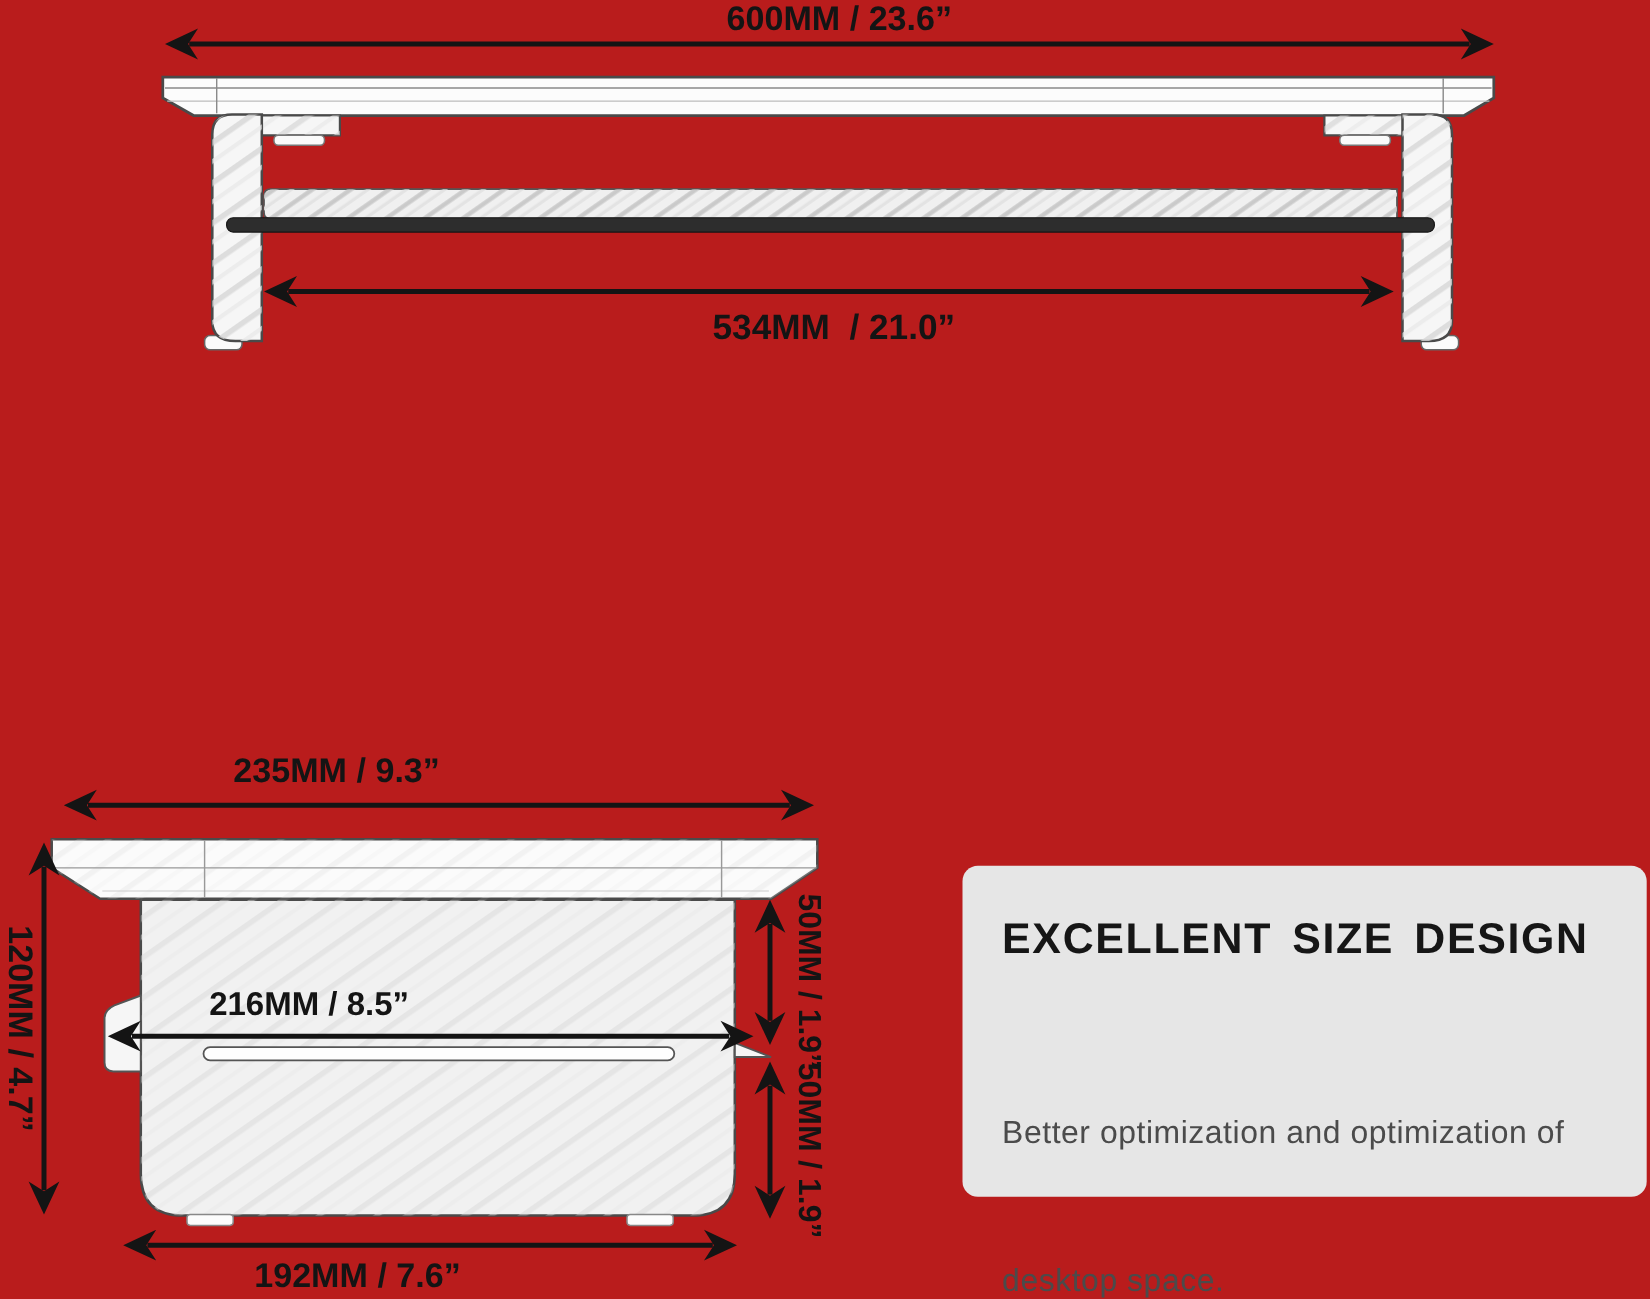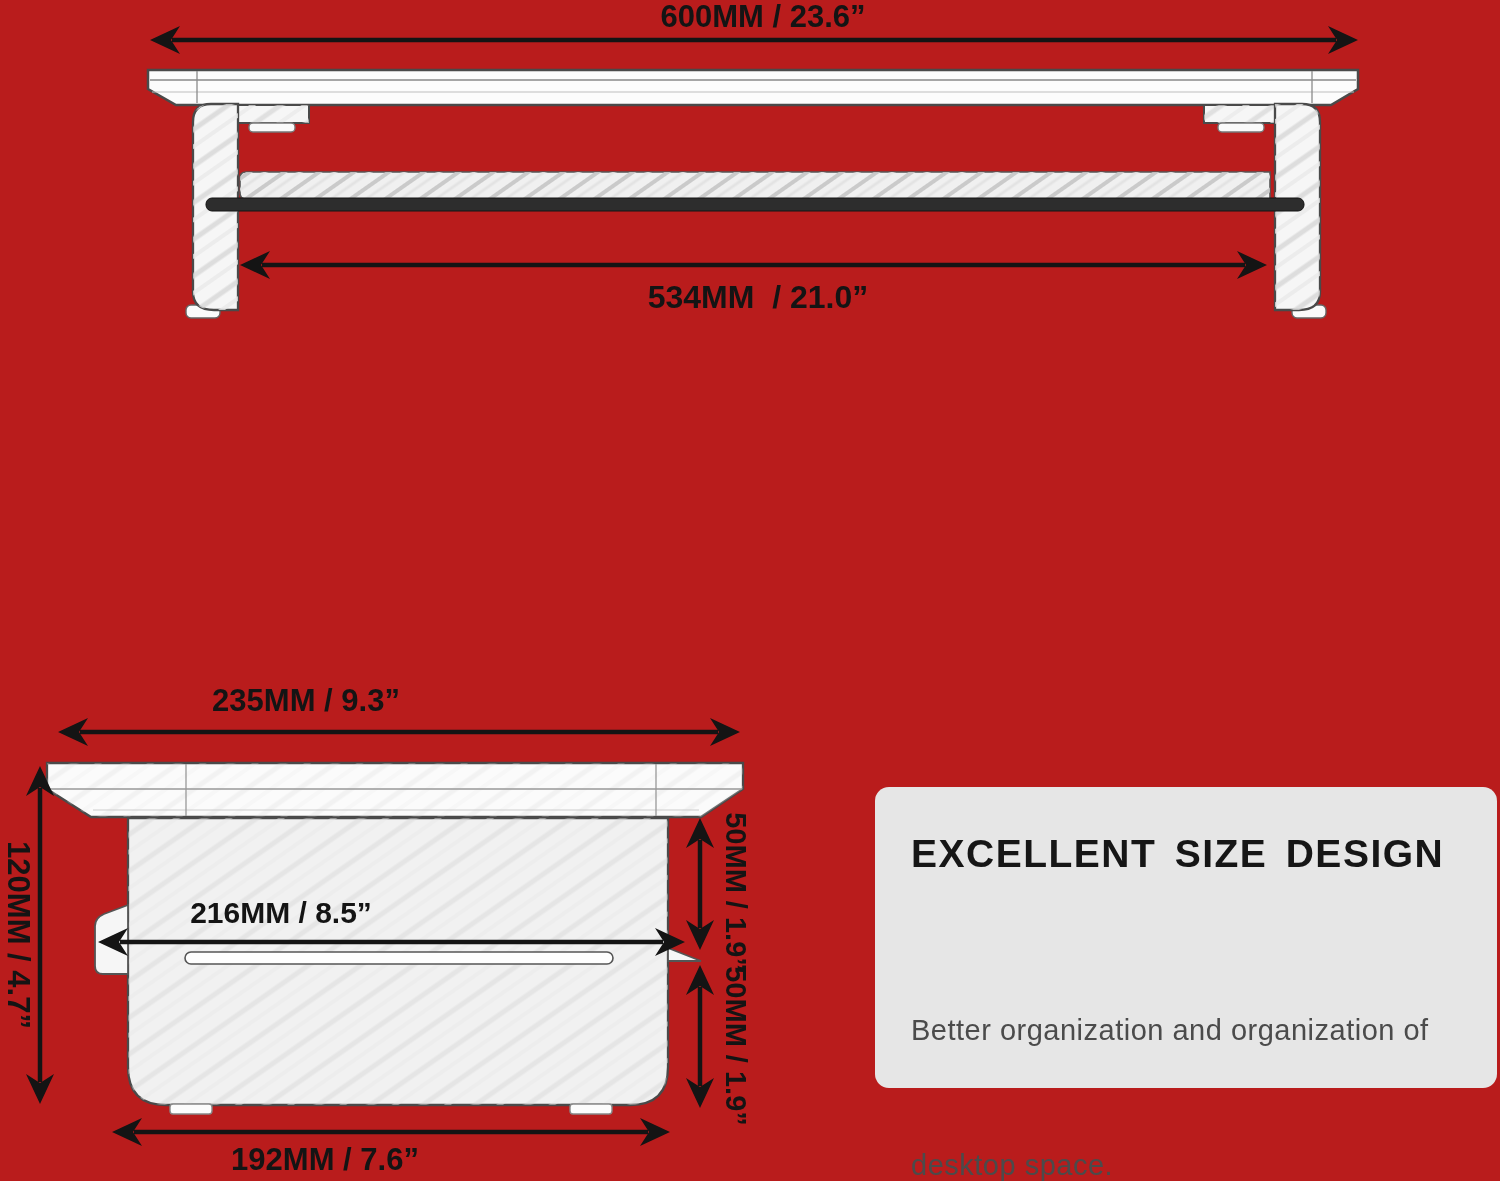--- a/index.html
+++ b/index.html
@@ -170,19 +170,19 @@
       <line x1="134" y1="472" x2="648" y2="472" stroke="#141414" stroke-width="4.5"></line>
       <path d="M112,472 l30,-14 l-9,14 l9,14 Z" fill="#141414"></path>
       <path d="M670,472 l-30,-14 l9,14 l-9,14 Z" fill="#141414"></path>
     </g>
     <text class="dim-text" x="325" y="510" font-size="31" text-anchor="middle">192MM / 7.6”</text>
   </svg>
 
   <div class="info-box">
     <div class="info-title">EXCELLENT SIZE DESIGN</div>
     <div class="info-body">
-      <div>Better organization and organization of</div>
+      <div>Better optimization and optimization of</div>
       <div>desktop space.</div>
       
     </div>
   </div>
 
 </div>
 
 </body></html>

